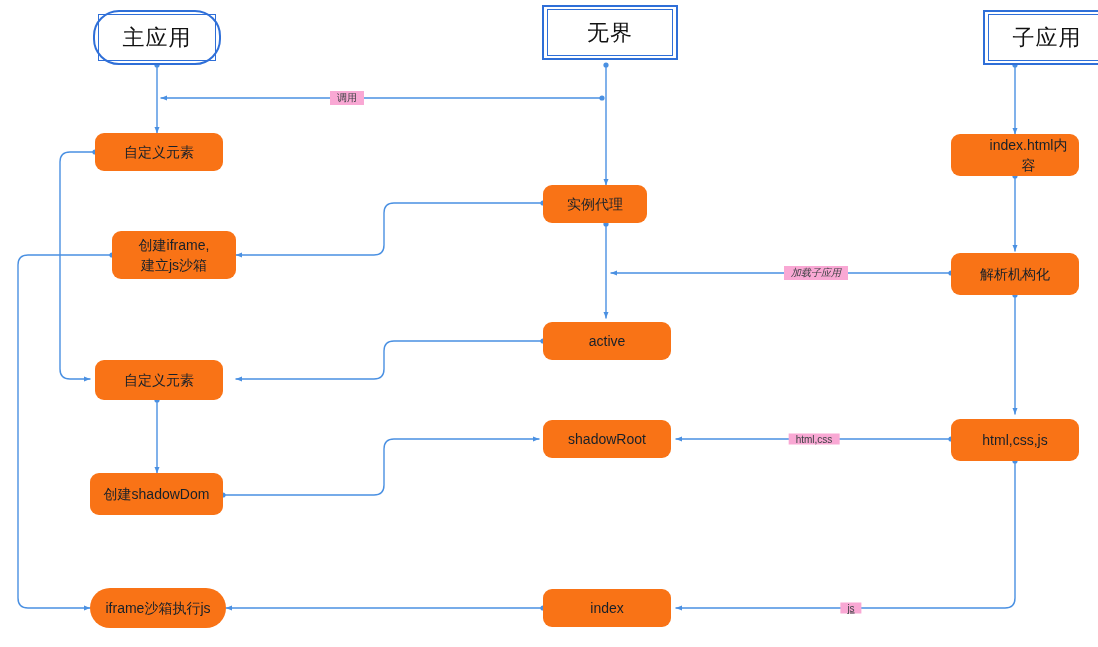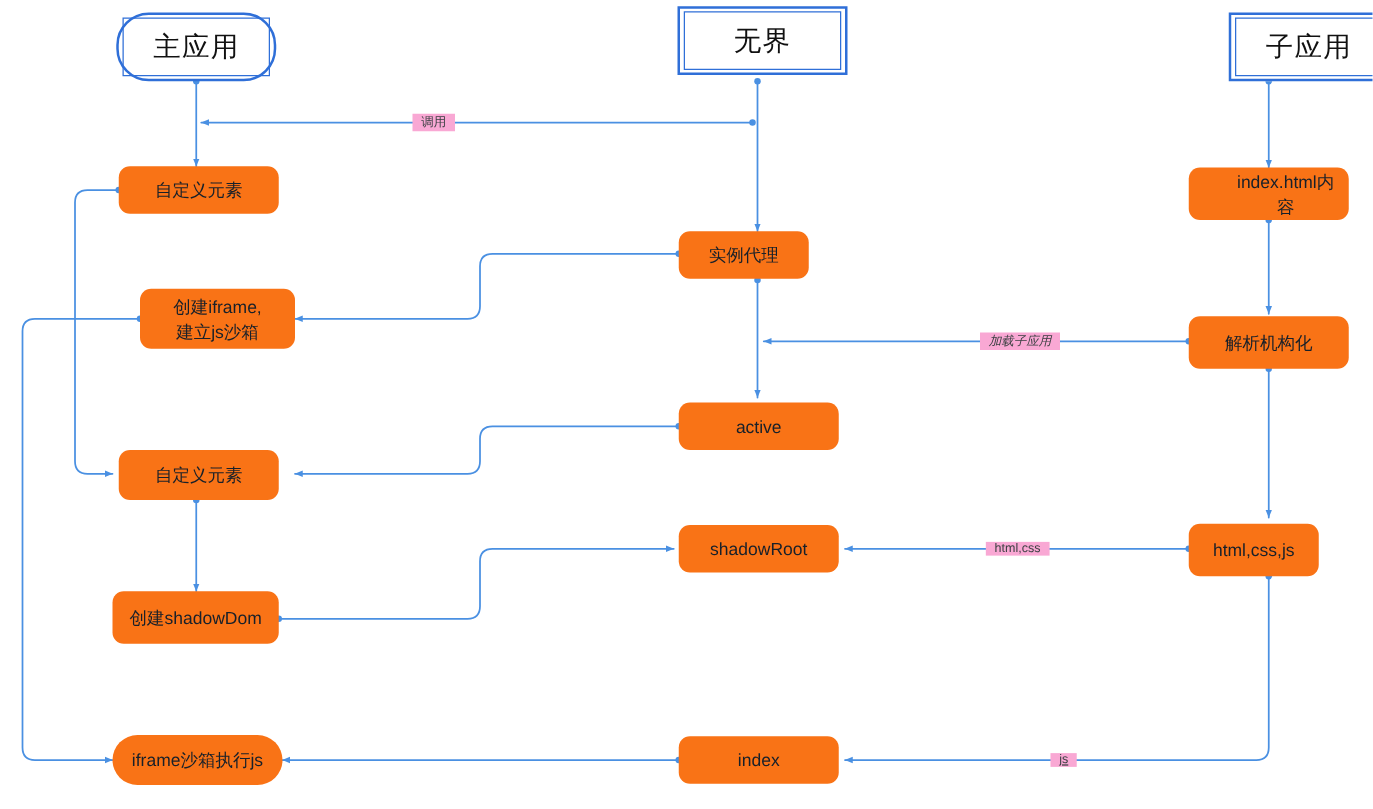--- a/index.html
+++ b/index.html
@@ -131,21 +131,21 @@
   </div>
 
   <div class="node proc" style="left:951px;top:134px;width:128px;height:42px;padding-left:35px;">
     <span>index.html内容</span>
   </div>
 
   <div class="node proc" style="left:951px;top:253px;width:128px;height:42px;">
     <span>解析机构化</span>
   </div>
 
-  <div class="node proc" style="left:951px;top:419px;width:104px;height:42px;">
+  <div class="node proc" style="left:951px;top:419px;width:128px;height:42px;">
     <span>html,css,js</span>
   </div>
 
   <div class="elabel" style="left:347px;top:98px;">调用</div>
 
   <div class="elabel" style="left:816px;top:273px;font-style:italic;">加载子应用</div>
 
   <div class="elabel" style="left:814px;top:439px;">html,css</div>
 
   <div class="elabel" style="left:851px;top:608px;text-decoration:underline;">js</div>

